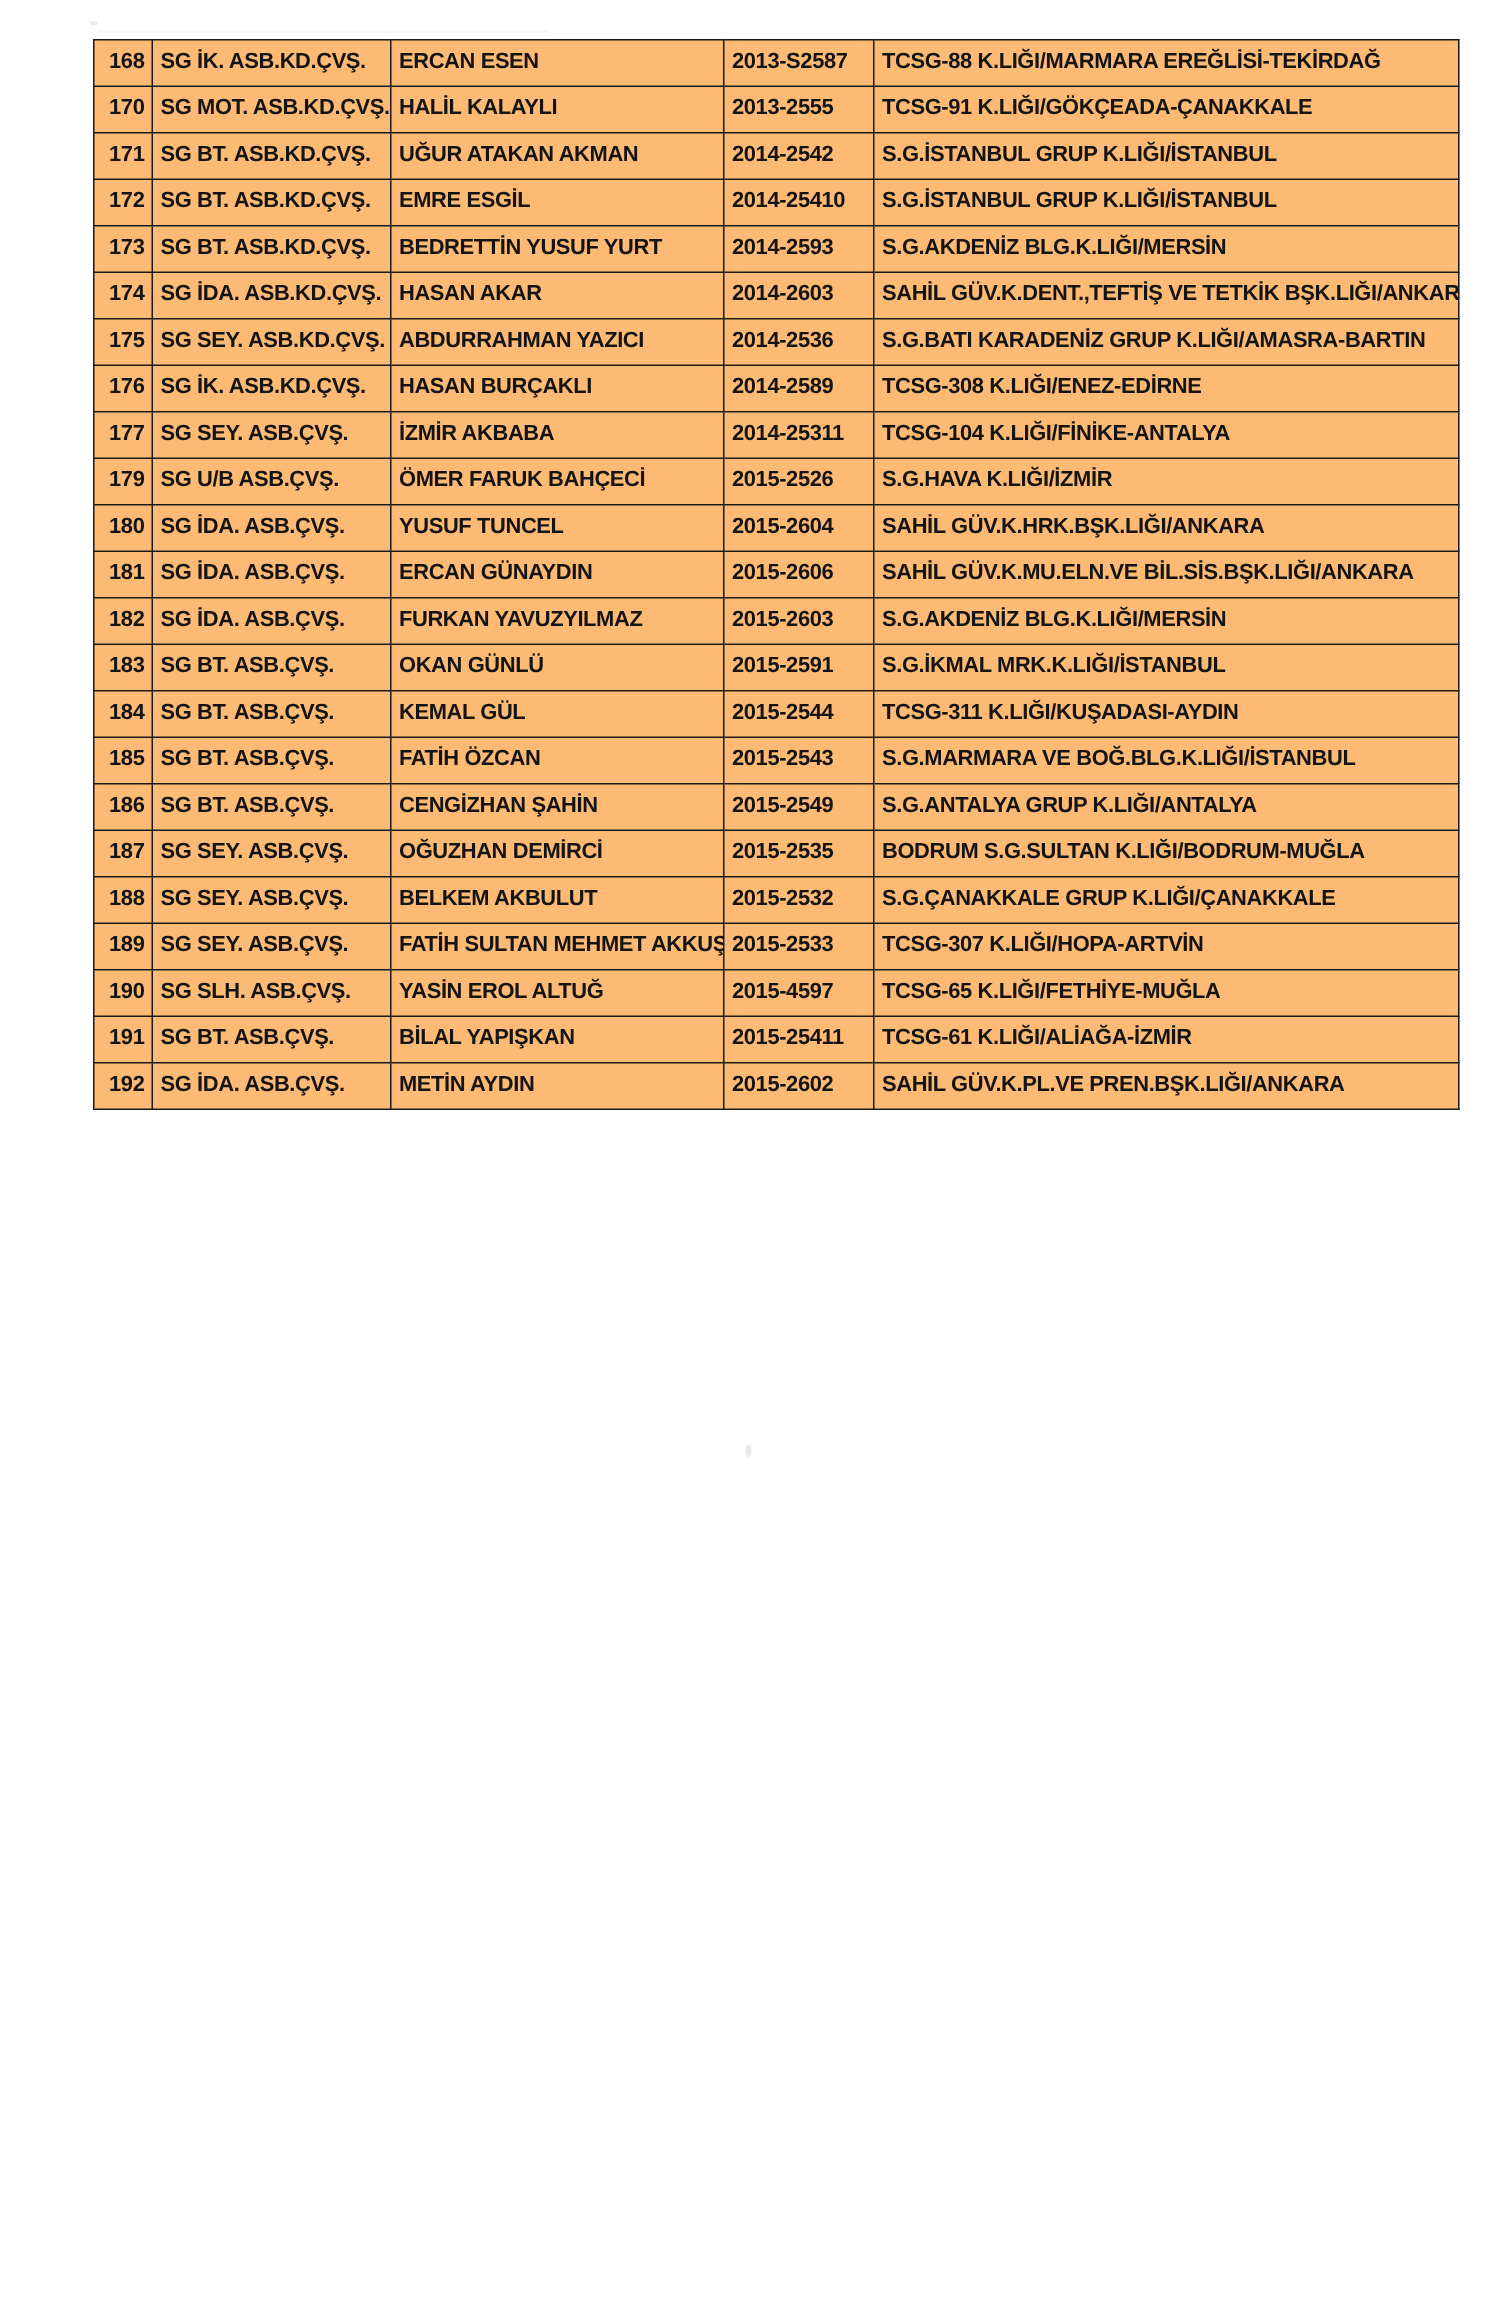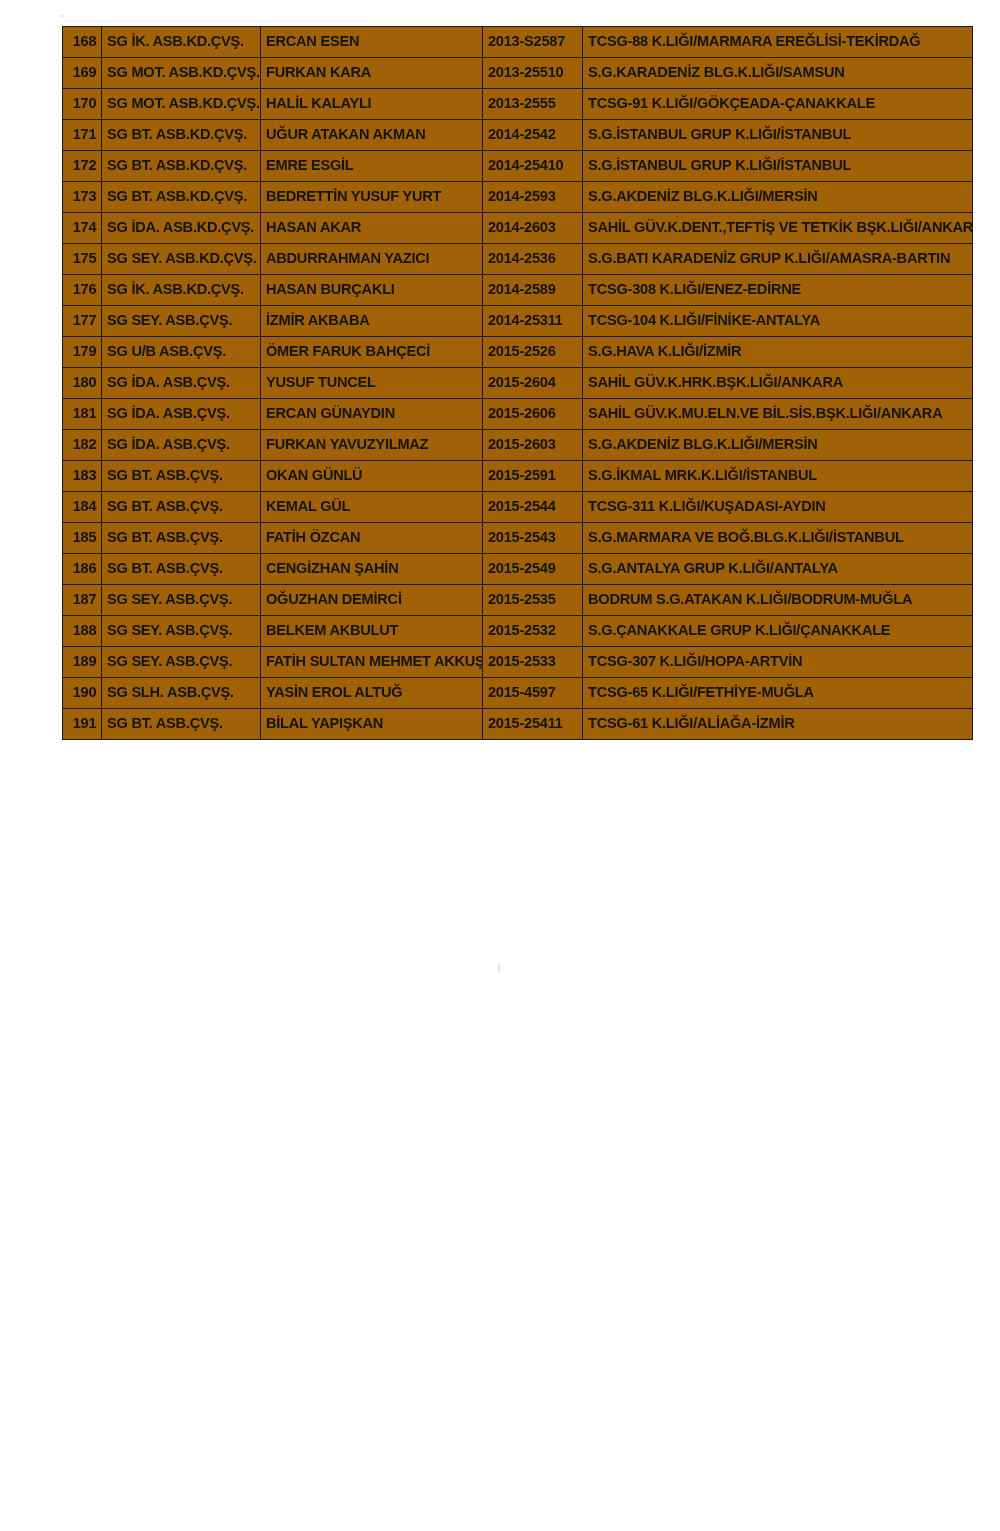--- a/index.html
+++ b/index.html
@@ -30,21 +30,21 @@
     pointer-events: none;
   }
 
   #doc-table {
     position: absolute;
     left: 62px;
     top: 26px;
     width: 880px;
     border-collapse: collapse;
     table-layout: fixed;
-    background: #a16207;
+    background: #fdba74;
   }
   #doc-table td {
     border: 1.6px solid #1a1a1a;
     height: 28px;
     padding: 0 0 2px 5px;
     font-size: 14.6px;
     line-height: 1;
     letter-spacing: -0.25px;
     white-space: nowrap;
     overflow: hidden;
@@ -73,27 +73,20 @@
 <table id="doc-table">
   <tbody>
       <tr>
         <td class="col-sira">168</td>
         <td class="col-rutbe">SG İK. ASB.KD.ÇVŞ.</td>
         <td class="col-ad">ERCAN ESEN</td>
         <td class="col-sicil">2013-S2587</td>
         <td class="col-birim">TCSG-88 K.LIĞI/MARMARA EREĞLİSİ-TEKİRDAĞ</td>
       </tr>
       <tr>
-        <td class="col-sira">169</td>
-        <td class="col-rutbe">SG MOT. ASB.KD.ÇVŞ.</td>
-        <td class="col-ad">FURKAN KARA</td>
-        <td class="col-sicil">2013-25510</td>
-        <td class="col-birim">S.G.KARADENİZ BLG.K.LIĞI/SAMSUN</td>
-      </tr>
-      <tr>
         <td class="col-sira">170</td>
         <td class="col-rutbe">SG MOT. ASB.KD.ÇVŞ.</td>
         <td class="col-ad">HALİL KALAYLI</td>
         <td class="col-sicil">2013-2555</td>
         <td class="col-birim">TCSG-91 K.LIĞI/GÖKÇEADA-ÇANAKKALE</td>
       </tr>
       <tr>
         <td class="col-sira">171</td>
         <td class="col-rutbe">SG BT. ASB.KD.ÇVŞ.</td>
         <td class="col-ad">UĞUR ATAKAN AKMAN</td>
@@ -196,21 +189,21 @@
         <td class="col-rutbe">SG BT. ASB.ÇVŞ.</td>
         <td class="col-ad">CENGİZHAN ŞAHİN</td>
         <td class="col-sicil">2015-2549</td>
         <td class="col-birim">S.G.ANTALYA GRUP K.LIĞI/ANTALYA</td>
       </tr>
       <tr>
         <td class="col-sira">187</td>
         <td class="col-rutbe">SG SEY. ASB.ÇVŞ.</td>
         <td class="col-ad">OĞUZHAN DEMİRCİ</td>
         <td class="col-sicil">2015-2535</td>
-        <td class="col-birim">BODRUM S.G.ATAKAN K.LIĞI/BODRUM-MUĞLA</td>
+        <td class="col-birim">BODRUM S.G.SULTAN K.LIĞI/BODRUM-MUĞLA</td>
       </tr>
       <tr>
         <td class="col-sira">188</td>
         <td class="col-rutbe">SG SEY. ASB.ÇVŞ.</td>
         <td class="col-ad">BELKEM AKBULUT</td>
         <td class="col-sicil">2015-2532</td>
         <td class="col-birim">S.G.ÇANAKKALE GRUP K.LIĞI/ÇANAKKALE</td>
       </tr>
       <tr>
         <td class="col-sira">189</td>
@@ -226,14 +219,21 @@
         <td class="col-sicil">2015-4597</td>
         <td class="col-birim">TCSG-65 K.LIĞI/FETHİYE-MUĞLA</td>
       </tr>
       <tr>
         <td class="col-sira">191</td>
         <td class="col-rutbe">SG BT. ASB.ÇVŞ.</td>
         <td class="col-ad">BİLAL YAPIŞKAN</td>
         <td class="col-sicil">2015-25411</td>
         <td class="col-birim">TCSG-61 K.LIĞI/ALİAĞA-İZMİR</td>
       </tr>
+      <tr>
+        <td class="col-sira">192</td>
+        <td class="col-rutbe">SG İDA. ASB.ÇVŞ.</td>
+        <td class="col-ad">METİN AYDIN</td>
+        <td class="col-sicil">2015-2602</td>
+        <td class="col-birim">SAHİL GÜV.K.PL.VE PREN.BŞK.LIĞI/ANKARA</td>
+      </tr>
     </tbody>
 </table>
 
 </body></html>

